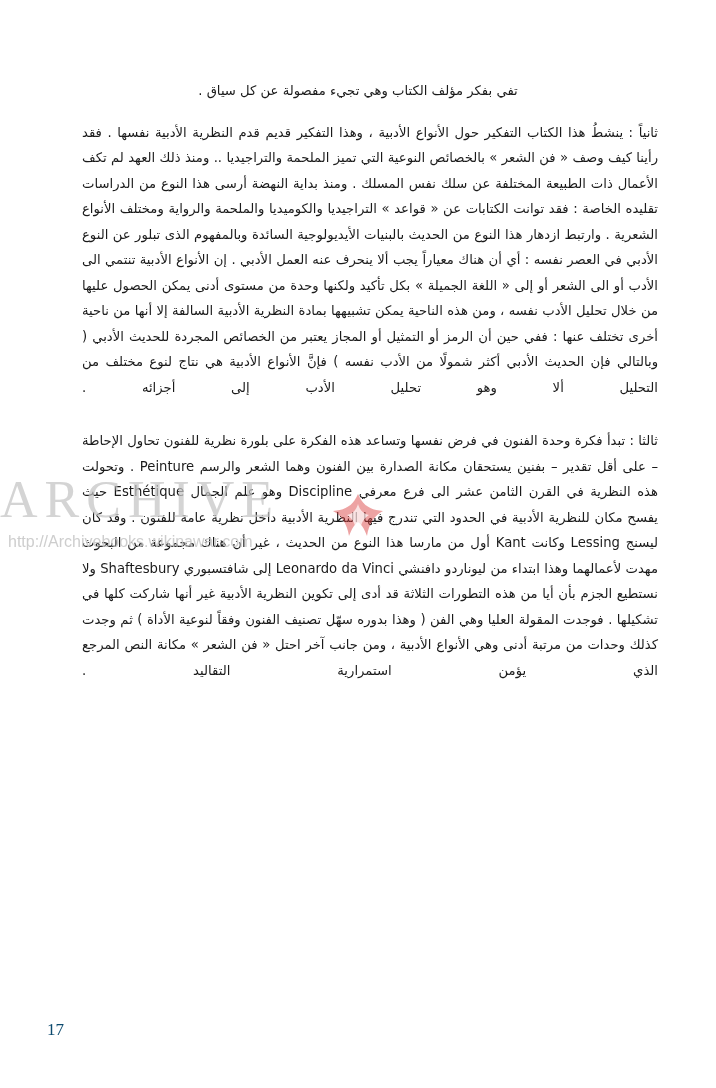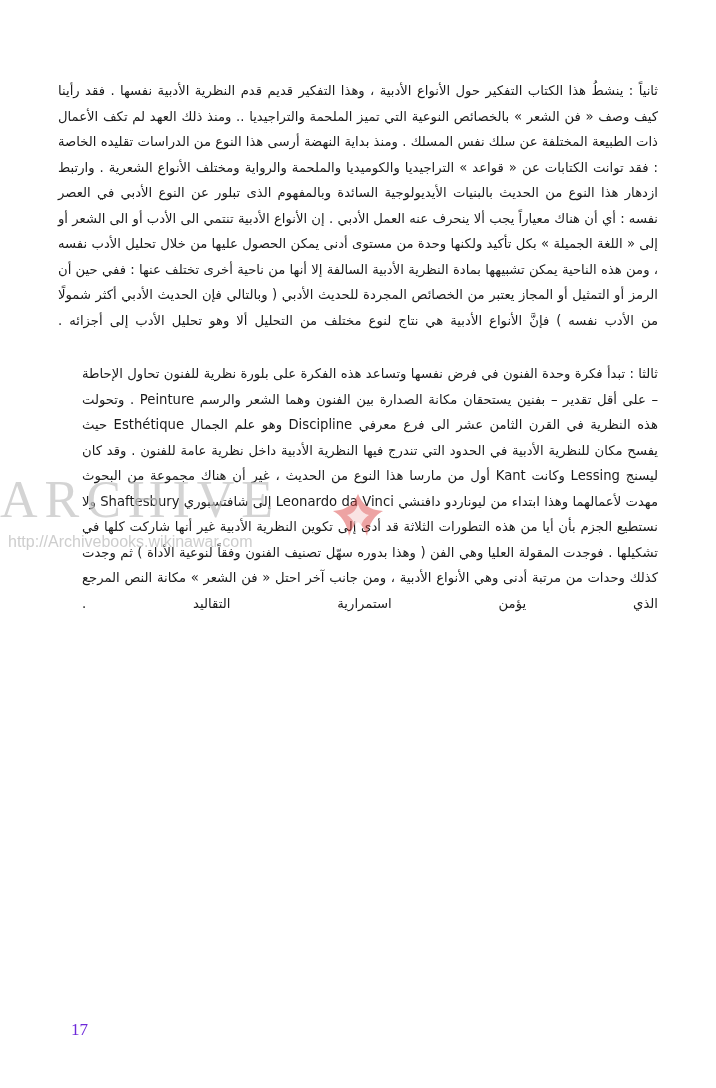--- a/index.html
+++ b/index.html
@@ -81,42 +81,43 @@
     margin-top: 28px;
   }
   .last-para {
     margin-top: 40px;
     text-align: right;
     text-align-last: right;
     font-size: 12.6px;
   }
   .folio {
     position: absolute;
-    left: 71px;
+    left: 47px;
     bottom: 48px;
     font-family: "Liberation Serif", serif;
     font-size: 17px;
-    color: #6d28d9;
+    color: #0c4a6e;
     direction: ltr;
   }
 </style>
 </head>
 <body>
 
 <div class="page">
 
   <div class="watermark">
     <div class="wm-title">ARCHIVE</div>
     <div class="wm-sub">http://Archivebooks.wikinawar.com</div>
   </div>
 
   <svg class="wm-logo" viewBox="0 0 70 56">
     <path d="M35 2 C30 14 22 18 10 19 C18 23 24 31 26 44 C29 36 32 32 35 30 C38 32 41 36 44 44 C46 31 52 23 60 19 C48 18 40 14 35 2 Z" fill="#d83a3a" opacity="0.55"></path>
     <path d="M35 12 C33 19 29 22 24 23 C29 26 32 31 33 38 C34 33 34.5 31 35 30 C35.5 31 36 33 37 38 C38 31 41 26 46 23 C41 22 37 19 35 12 Z" fill="#ffffff" opacity="0.7"></path>
   </svg>
 
   <div class="content">
+    <p class="para first-line">تفي بفكر مؤلف الكتاب وهي تجيء مفصولة عن كل سياق .</p>
     <p class="para">ثانياً :  ينشطُ هذا الكتاب التفكير حول الأنواع الأدبية ، وهذا التفكير قديم قدم النظرية الأدبية نفسها . فقد رأينا كيف وصف « فن الشعر » بالخصائص النوعية التي تميز الملحمة والتراجيديا .. ومنذ ذلك العهد لم تكف الأعمال ذات الطبيعة المختلفة عن سلك نفس المسلك . ومنذ بداية النهضة أرسى هذا النوع من الدراسات تقليده الخاصة : فقد توانت الكتابات عن « قواعد » التراجيديا والكوميديا والملحمة والرواية ومختلف الأنواع الشعرية . وارتبط ازدهار هذا النوع من الحديث بالبنيات الأيديولوجية السائدة وبالمفهوم الذى تبلور عن النوع الأدبي في العصر نفسه : أي أن هناك معياراً يجب ألا ينحرف عنه العمل الأدبي . إن الأنواع الأدبية تنتمي الى الأدب أو الى الشعر أو إلى « اللغة الجميلة » بكل تأكيد ولكنها وحدة من مستوى أدنى يمكن الحصول عليها من خلال تحليل الأدب نفسه ، ومن هذه الناحية يمكن تشبيهها بمادة النظرية الأدبية السالفة إلا أنها من ناحية أخرى تختلف عنها : ففي حين أن الرمز أو التمثيل أو المجاز يعتبر من الخصائص المجردة للحديث الأدبي ( وبالتالي فإن الحديث الأدبي أكثر شمولًا من الأدب نفسه ) فإنَّ الأنواع الأدبية هي نتاج لنوع مختلف من التحليل ألا وهو تحليل الأدب إلى أجزائه .</p>
     <p class="para gap-lg">ثالثا :  تبدأ فكرة وحدة الفنون في فرض نفسها وتساعد هذه الفكرة على بلورة نظرية للفنون تحاول الإحاطة – على أقل تقدير – بفنين يستحقان مكانة الصدارة بين الفنون وهما الشعر والرسم Peinture . وتحولت هذه النظرية في القرن الثامن عشر الى فرع معرفي Discipline وهو علم الجمال Esthétique حيث يفسح مكان للنظرية الأدبية في الحدود التي تندرج فيها النظرية الأدبية داخل نظرية عامة للفنون . وقد كان ليسنج Lessing وكانت Kant أول من مارسا هذا النوع من الحديث ، غير أن هناك مجموعة من البحوث مهدت لأعمالهما وهذا ابتداء من ليوناردو دافنشي Leonardo da Vinci إلى شافتسبوري Shaftesbury ولا نستطيع الجزم بأن أيا من هذه التطورات الثلاثة قد أدى إلى تكوين النظرية الأدبية غير أنها شاركت كلها في تشكيلها . فوجدت المقولة العليا وهي الفن ( وهذا بدوره سهّل تصنيف الفنون وفقاً لنوعية الأداة ) ثم وجدت كذلك وحدات من مرتبة أدنى وهي الأنواع الأدبية ، ومن جانب آخر احتل « فن الشعر » مكانة النص المرجع الذي يؤمن استمرارية التقاليد .</p>
   </div>
 
   <div class="folio">17</div>
 </div>
 
 </body></html>

